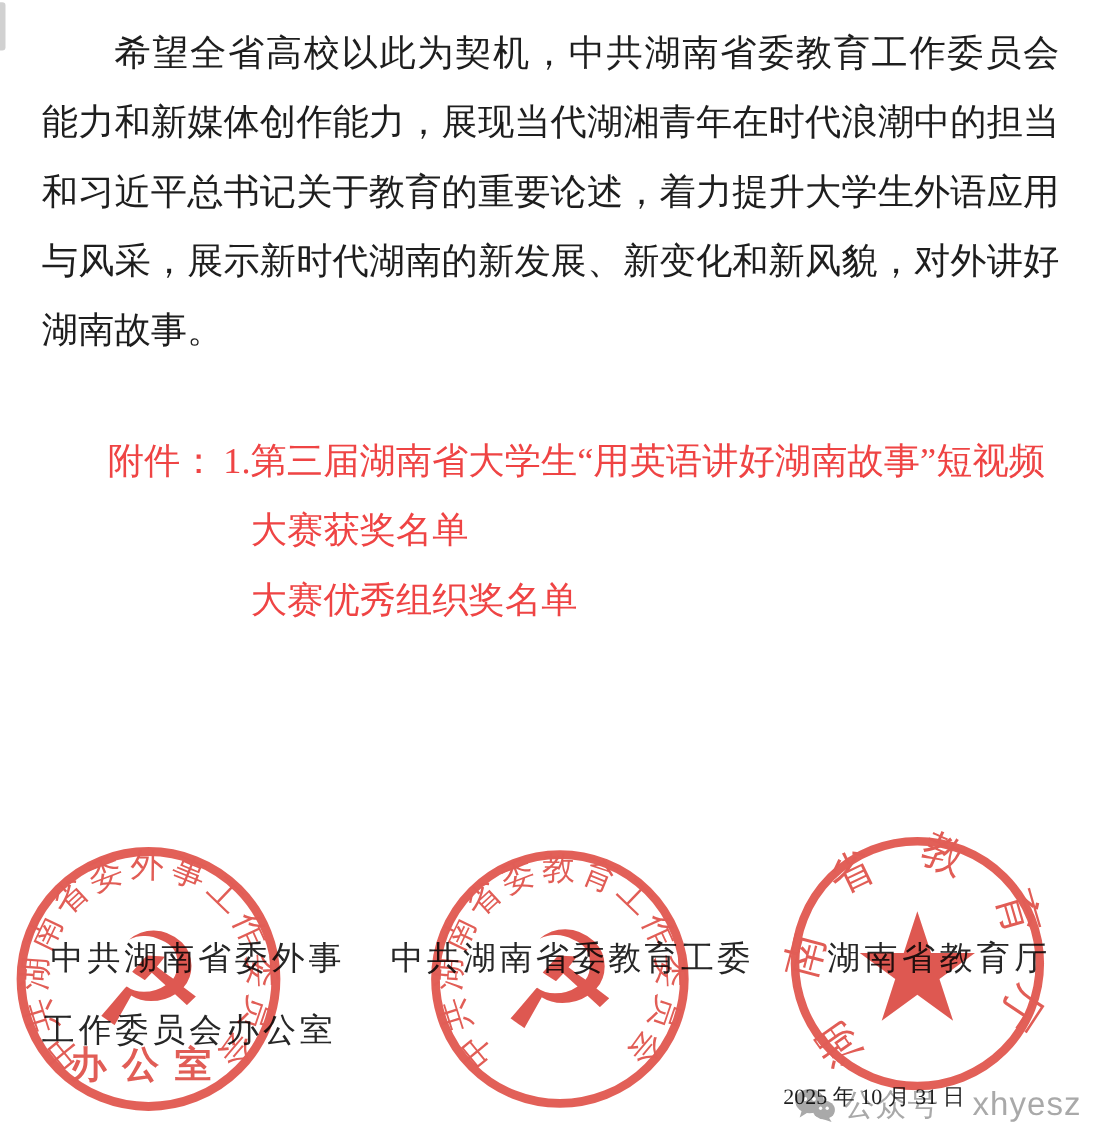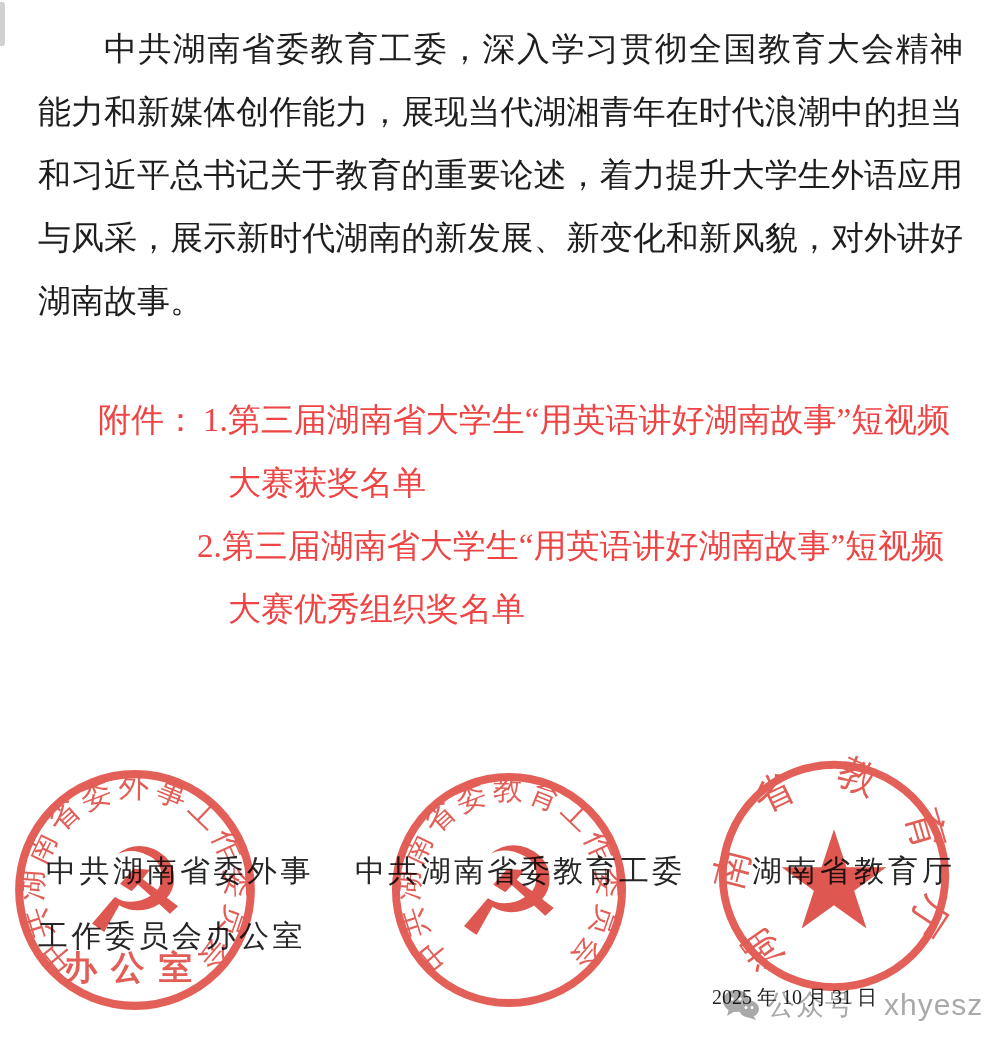--- a/index.html
+++ b/index.html
@@ -65,33 +65,32 @@
   .wm-account{font-size:30px;margin-left:30px;letter-spacing:1px;}
 </style>
 </head>
 <body>
 
 <div class="page">
 
   <div class="artifact"></div>
 
   <div class="body-text">
-    <div class="jline indent">中共湖南省委教育工委，深入学习贯彻全国教育大会精神</div>
+    <div class="jline indent">希望全省高校以此为契机，中共湖南省委教育工作委员会</div>
     <div class="jline">能力和新媒体创作能力，展现当代湖湘青年在时代浪潮中的担当</div>
     <div class="jline">和习近平总书记关于教育的重要论述，着力提升大学生外语应用</div>
     <div class="jline">与风采，展示新时代湖南的新发展、新变化和新风貌，对外讲好</div>
     <div class="lastline">湖南故事。</div>
   </div>
 
   <div class="attachments">
     <div>
       <span>附件：</span><span class="att-item">1.第三届湖南省大学生“用英语讲好湖南故事”短视频</span>
     </div>
     <div class="off-cont">大赛获奖名单</div>
-    <div class="off-item2">2.第三届湖南省大学生“用英语讲好湖南故事”短视频</div>
     <div class="off-cont">大赛优秀组织奖名单</div>
   </div>
 
   <div class="watermark">
     <svg class="wm-icon" width="38" height="32" viewBox="0 0 38 32">
       <ellipse cx="14" cy="12" rx="13" ry="11" fill="#a9a9a9"></ellipse>
       <path d="M 7 20 L 5 27 L 13 22 Z" fill="#a9a9a9"></path>
       <ellipse cx="27" cy="20" rx="10" ry="8.5" fill="#a9a9a9"></ellipse>
       <path d="M 31 26 L 34 31 L 25 28 Z" fill="#a9a9a9"></path>
       <circle cx="10" cy="10" r="1.8" fill="#ffffff"></circle>

